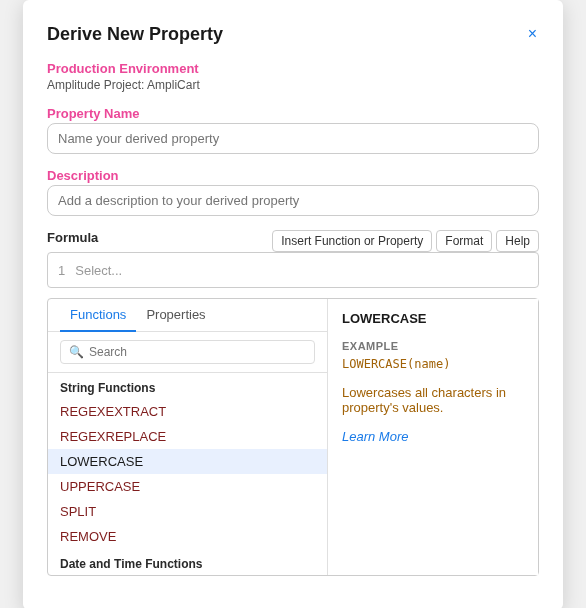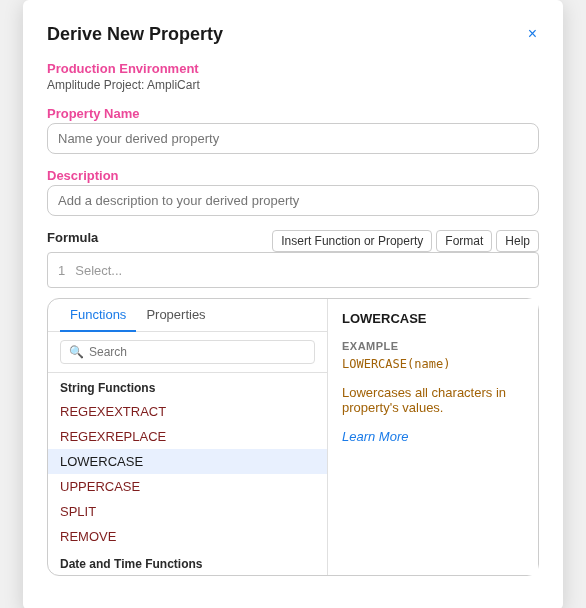--- a/index.html
+++ b/index.html
@@ -109,21 +109,21 @@
       margin-right: 10px;
       font-size: 13px;
     }
     .formula-input-placeholder {
       color: #999;
       font-size: 13px;
     }
     .dropdown-container {
       display: flex;
       border: 1px solid #ccc;
-      border-radius: 12px;
+      border-radius: 4px;
       margin-bottom: 10px;
       position: relative;
     }
     .dropdown-left {
       width: 280px;
       border-right: 1px solid #e0e0e0;
       flex-shrink: 0;
     }
     .tabs {
       display: flex;

